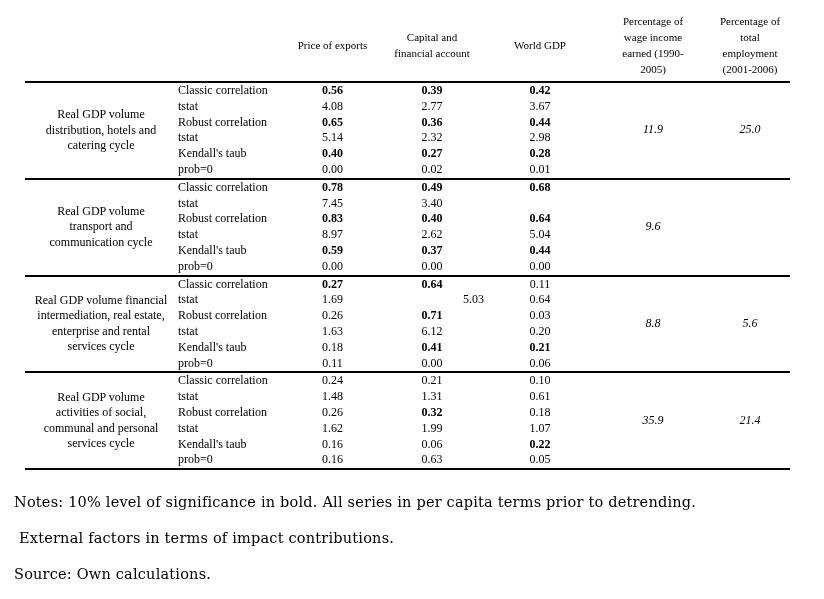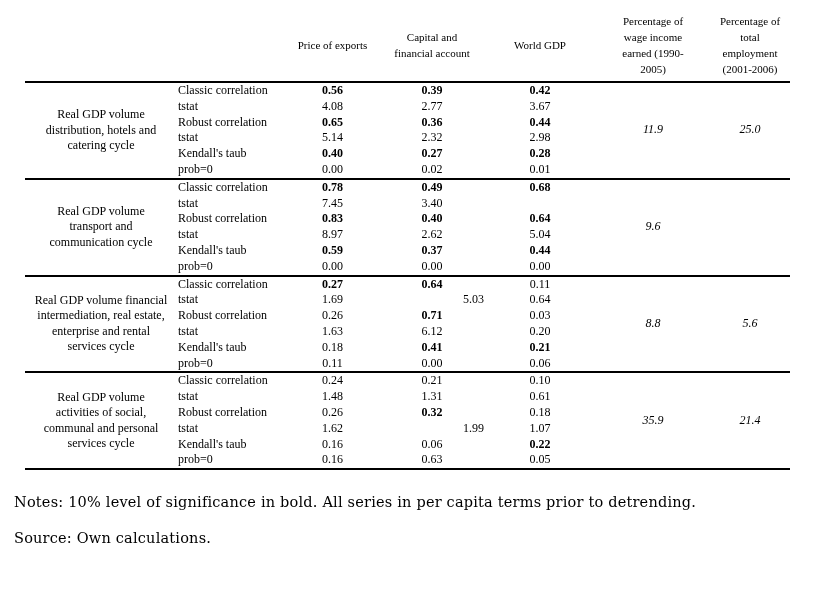--- a/index.html
+++ b/index.html
@@ -207,35 +207,36 @@
           <div class="cell col-stat" style="grid-row: 2;">tstat</div>
           <div class="cell col-val" style="grid-area: 2 / 3;">1.48</div>
           <div class="cell col-val" style="grid-area: 2 / 4;">1.31</div>
           <div class="cell col-val" style="grid-area: 2 / 5;">0.61</div>
           <div class="cell col-stat" style="grid-row: 3;">Robust correlation</div>
           <div class="cell col-val" style="grid-area: 3 / 3;">0.26</div>
           <div class="cell col-val bold" style="grid-area: 3 / 4;">0.32</div>
           <div class="cell col-val" style="grid-area: 3 / 5;">0.18</div>
           <div class="cell col-stat" style="grid-row: 4;">tstat</div>
           <div class="cell col-val" style="grid-area: 4 / 3;">1.62</div>
-          <div class="cell col-val" style="grid-area: 4 / 4; text-align: right;">1.99</div>
+          <div class="cell col-val" style="grid-area: 4 / 4;">1.99</div>
           <div class="cell col-val" style="grid-area: 4 / 5;">1.07</div>
           <div class="cell col-stat" style="grid-row: 5;">Kendall's taub</div>
           <div class="cell col-val" style="grid-area: 5 / 3;">0.16</div>
           <div class="cell col-val" style="grid-area: 5 / 4;">0.06</div>
           <div class="cell col-val bold" style="grid-area: 5 / 5;">0.22</div>
           <div class="cell col-stat" style="grid-row: 6;">prob=0</div>
           <div class="cell col-val" style="grid-area: 6 / 3;">0.16</div>
           <div class="cell col-val" style="grid-area: 6 / 4;">0.63</div>
           <div class="cell col-val" style="grid-area: 6 / 5;">0.05</div>
           <div class="cell col-pct" style="grid-column: 6;">35.9</div>
           <div class="cell col-pct" style="grid-column: 7;">21.4</div>
         </div>
       </div>
 
   </div>
 
   <div class="notes">
     <p>Notes: 10% level of significance in bold. All series in per capita terms prior to detrending.</p>
+    <p class="indent">External factors in terms of impact contributions.</p>
     <p>Source: Own calculations.</p>
   </div>
 
 </div>
 
 </body></html>

